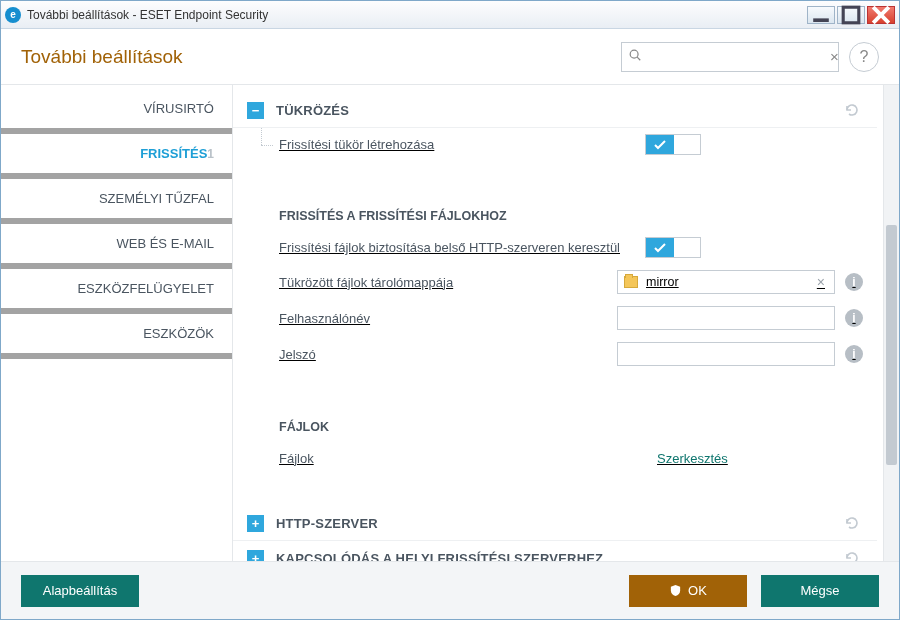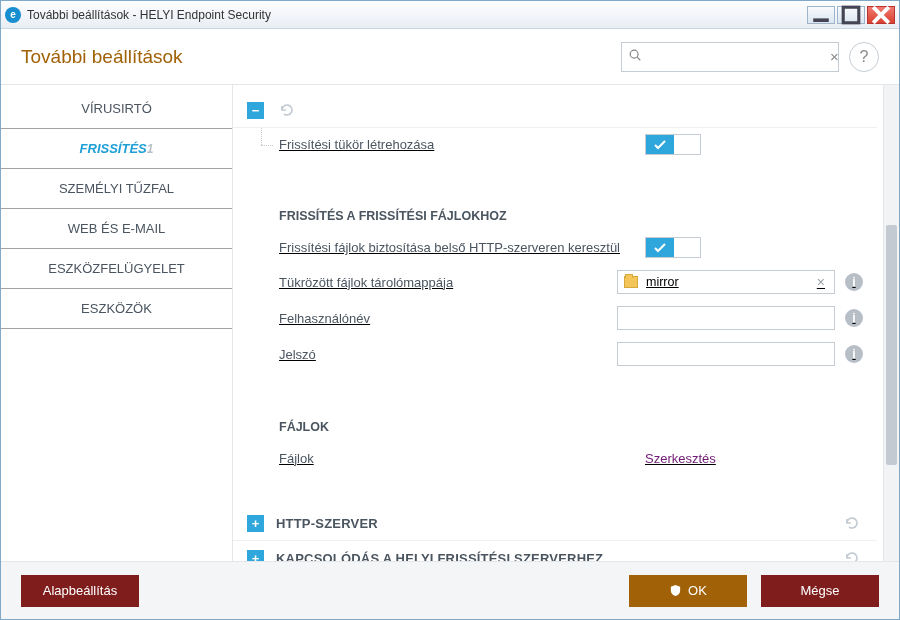--- a/index.html
+++ b/index.html
@@ -54,24 +54,24 @@
     color:#888; font-size:16px; cursor:pointer;
   }
   
   .body { flex: 1; display: flex; min-height: 0; }
   .sidebar {
     width: 232px; border-right: 1px solid #e4e7ea;
     padding-top: 4px;
   }
   .navitem {
     padding: 12px 18px; font-size: 13px; color: #4a5560;
-    border-bottom: 1px solid #a3a3a3; cursor: pointer;
-    display: flex; justify-content: center; align-items:center;
-  }
-  .navitem.active { color: #1e9fd6; font-weight: 700; font-style: italic; }
+    border-bottom: 6px solid #a3a3a3; cursor: pointer;
+    display: flex; justify-content: flex-end; align-items:center;
+  }
+  .navitem.active { color: #1e9fd6; font-weight: 700; }
   .navitem .badge { color:#b9c1c8; font-size:12px; }
   .content-wrap { flex:1; display:flex; min-height:0; }
   .content {
     flex: 1; overflow-y: auto; background: #fff;
     padding: 8px 6px 8px 0;
   }
   .vscroll {
     width: 16px; background:#f1f3f5; border-left:1px solid #e4e7ea;
     position:relative;
   }
@@ -133,34 +133,34 @@
   .txtinput .folder-ico {
     width:14px; height:12px; background:#f4c659; border:1px solid #d6a93b;
     margin-right:6px; position:relative;
   }
   .txtinput .folder-ico::before{
     content:""; position:absolute; top:-3px; left:0; width:6px; height:3px;
     background:#f4c659; border:1px solid #d6a93b; border-bottom:none;
   }
   .txtinput input { flex:1; border:none; outline:none; font-size:12.5px; background:transparent; }
   .txtinput .clear { color:#9aa2aa; cursor:pointer; padding:0 3px; font-size:14px;}
-  .link { color:#701a75; font-size:13px; cursor:pointer; }
+  .link { color:#0f766e; font-size:13px; cursor:pointer;margin-left:12px; }
   .spacer { height: 22px; }
   
   .footer {
     height:58px; background:#f3f5f7; border-top:1px solid #e4e7ea;
     display:flex; align-items:center; padding:0 20px; gap:14px;
   }
   .footer .spacerflex { flex:1; }
   .btn {
     height:32px; min-width:118px; padding:0 20px; font-size:13px;
     display:inline-flex; align-items:center; justify-content:center;
     color:#fff; cursor:pointer; border:none;
   }
-  .btn.gray { background:#7f1d1d; }
+  .btn.gray { background:#0f766e; }
   .btn.blue { background:#a16207; }
   .btn.blue svg { width:13px; height:13px; margin-right:6px; }
   
   .tree-dotted {
     position:relative;
   }
   .tree-dotted::before{
     content:""; position:absolute; left:28px; top:0; bottom:50%;
     border-left:1px dotted #c3cad1;
   }
@@ -169,21 +169,21 @@
     border-top:1px dotted #c3cad1;
   }
 </style>
 </head>
 <body>
 
 <div class="window">
 
   <div class="titlebar">
     <span class="eset-icon">e</span>
-    <span class="title">További beállítások - HELYI Endpoint Security</span>
+    <span class="title">További beállítások - ESET Endpoint Security</span>
     <div class="winbtns">
       <span class="winbtn">
         <svg viewBox="0 0 10 10">
             <line x1="2" y1="7" x2="8" y2="7" stroke="#445" stroke-width="1.4"></line>
           </svg>
       </span>
       <span class="winbtn">
         <svg viewBox="0 0 10 10">
             <rect x="2" y="2" width="6" height="6" fill="none" stroke="#445" stroke-width="1.2"></rect>
           </svg>
@@ -235,20 +235,21 @@
         <span>ESZKÖZÖK</span>
       </div>
     </div>
 
     <div class="content-wrap">
     <div class="content">
 
       <div class="section">
         <div class="sec-head">
           <span class="sec-toggle">−</span>
+          <span class="sec-title">TÜKRÖZÉS</span>
           <span class="revert">
             <svg viewBox="0 0 16 14">
                   <path d="M3 7a5 5 0 1 1 2 4" fill="none" stroke="#c3cad1" stroke-width="1.6"></path>
                   <path d="M3 3v4h4" fill="none" stroke="#c3cad1" stroke-width="1.6"></path>
                 </svg>
           </span>
         </div>
         <div class="row tree-dotted">
           <span class="label">Frissítési tükör létrehozása</span>
           <div class="ctrl">

